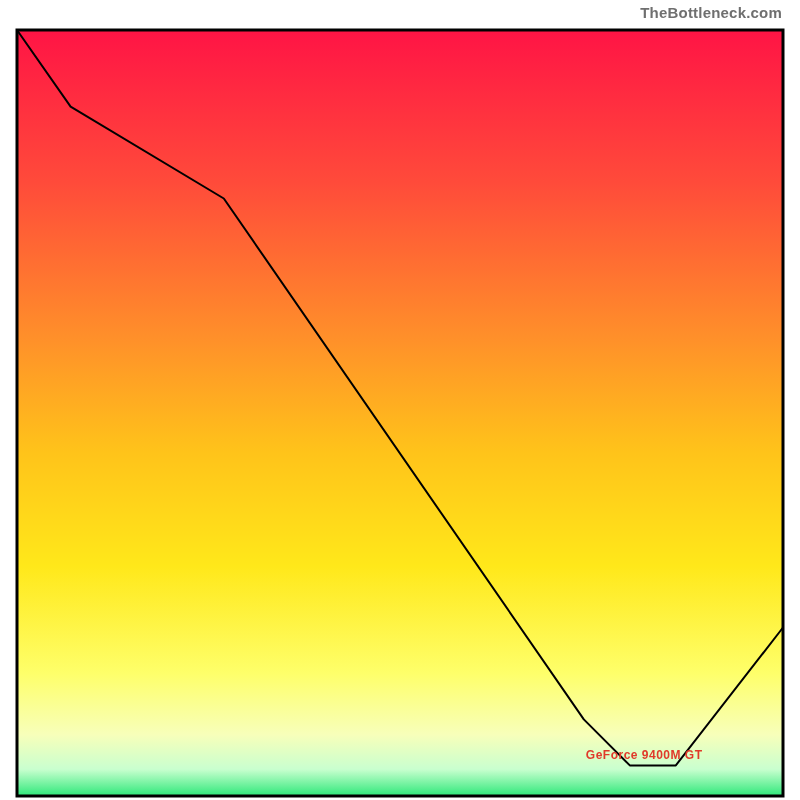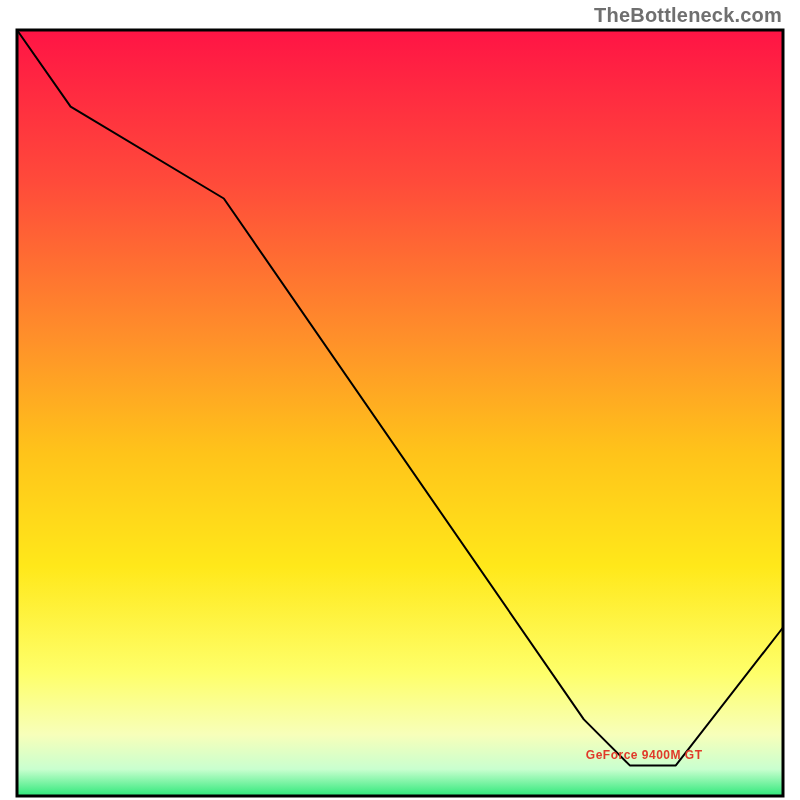--- a/index.html
+++ b/index.html
@@ -3,21 +3,21 @@
 <meta charset="utf-8">
 <style>
   * { margin: 0; padding: 0; box-sizing: border-box; }
   html, body { width: 800px; height: 800px; overflow: hidden; background: #fff; }
   .wrap { position: relative; width: 800px; height: 800px; }
   .attribution {
     position: absolute;
     top: 4px;
     right: 18px;
     font-family: Arial, Helvetica, sans-serif;
-    font-size: 20px;
+    font-size: 15px;
     font-weight: 600;
     color: #6f6f6f;
     letter-spacing: 0.2px;
   }
   svg.plot {
     position: absolute;
     left: 15px;
     top: 28px;
     width: 770px;
     height: 770px;

